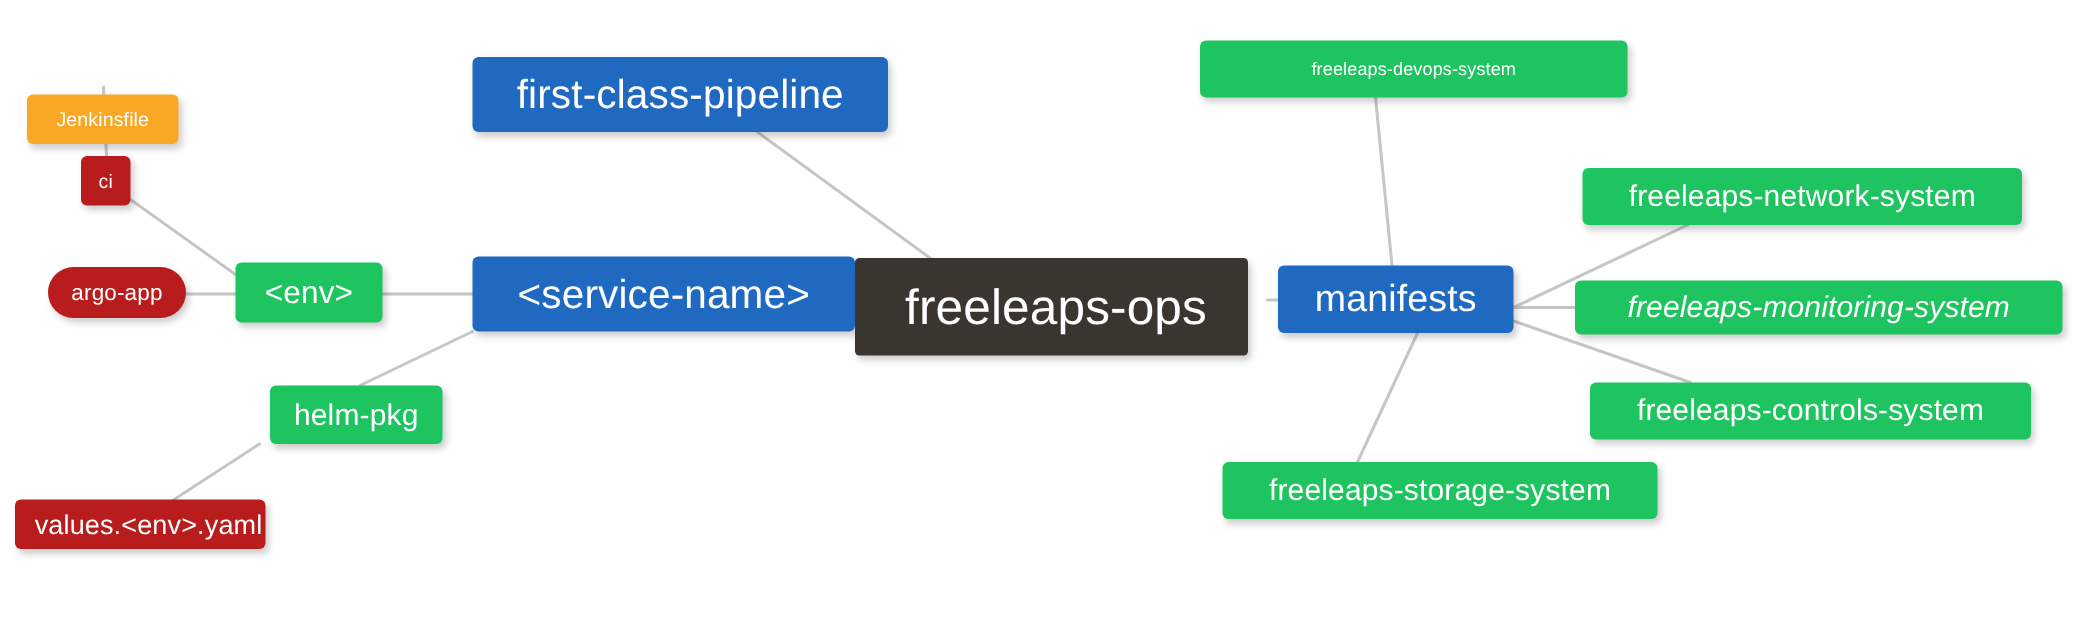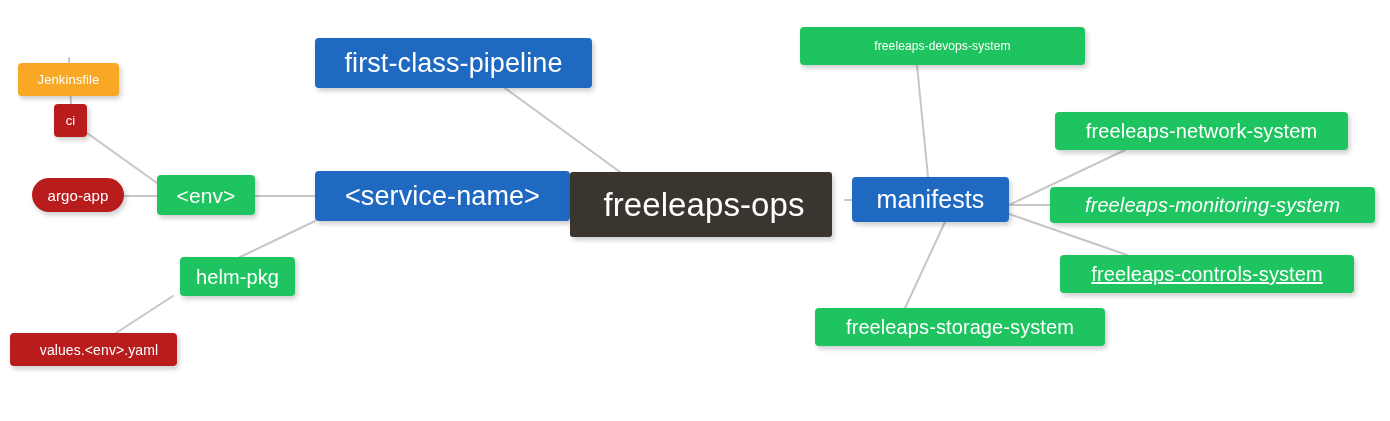--- a/index.html
+++ b/index.html
@@ -68,24 +68,24 @@
       <line x1="1009" y1="205" x2="1050" y2="205" stroke="#c6c6c6" stroke-width="2" stroke-linecap="round"></line>
       <line x1="1009" y1="214" x2="1127" y2="255" stroke="#c6c6c6" stroke-width="2" stroke-linecap="round"></line>
       <line x1="945" y1="222" x2="905" y2="308" stroke="#c6c6c6" stroke-width="2" stroke-linecap="round"></line>
     </svg>
   <div id="node-layer">
       <div class="node node-orange" style="left: 18px; top: 25px; width: 101px; height: 33px; font-size: 13px; margin-top: 38px;">Jenkinsfile</div>
       <div class="node node-red node-sm" style="left: 54px; top: 104px; width: 33px; height: 33px; font-size: 13px;">ci</div>
       <div class="node node-red" style="left: 32px; top: 178px; width: 92px; height: 34px; font-size: 15px; border-radius: 17px;">argo-app</div>
       <div class="node node-green" style="left: 157px; top: 175px; width: 98px; height: 40px; font-size: 21px;">&lt;env&gt;</div>
       <div class="node node-green" style="left: 148px; top: 257px; width: 115px; height: 39px; font-size: 20px; margin-left: 32px;">helm-pkg</div>
-      <div class="node node-red" style="left: 10px; top: 333px; width: 167px; height: 33px; font-size: 14px; padding-left: 21px;">values.&lt;env&gt;.yaml</div>
+      <div class="node node-red" style="left: 10px; top: 333px; width: 167px; height: 33px; font-size: 18px; padding-left: 21px;">values.&lt;env&gt;.yaml</div>
       <div class="node node-blue" style="left: 315px; top: 38px; width: 277px; height: 50px; font-size: 27px;">first-class-pipeline</div>
       <div class="node node-blue" style="left: 315px; top: 171px; width: 255px; height: 50px; font-size: 27px;">&lt;service-name&gt;</div>
       <div class="node node-root" style="left: 570px; top: 172px; width: 262px; height: 65px; font-size: 33px; padding-left: 16px;">freeleaps-ops</div>
       <div class="node node-blue" style="left: 852px; top: 177px; width: 157px; height: 45px; font-size: 25px;">manifests</div>
       <div class="node node-green" style="left: 800px; top: 27px; width: 285px; height: 38px; font-size: 12px;">freeleaps-devops-system</div>
       <div class="node node-green" style="left: 1055px; top: 112px; width: 293px; height: 38px; font-size: 20px;">freeleaps-network-system</div>
       <div class="node node-green" style="left: 1050px; top: 187px; width: 325px; height: 36px; font-size: 20px; font-style: italic;">freeleaps-monitoring-system</div>
-      <div class="node node-green" style="left: 1060px; top: 255px; width: 294px; height: 38px; font-size: 20px; text-decoration: underline;">freeleaps-controls-system</div>
+      <div class="node node-green" style="left: 1060px; top: 255px; width: 294px; height: 38px; font-size: 20px;">freeleaps-controls-system</div>
       <div class="node node-green" style="left: 815px; top: 308px; width: 290px; height: 38px; font-size: 20px;">freeleaps-storage-system</div>
     </div>
 </div>
 
 </body></html>

